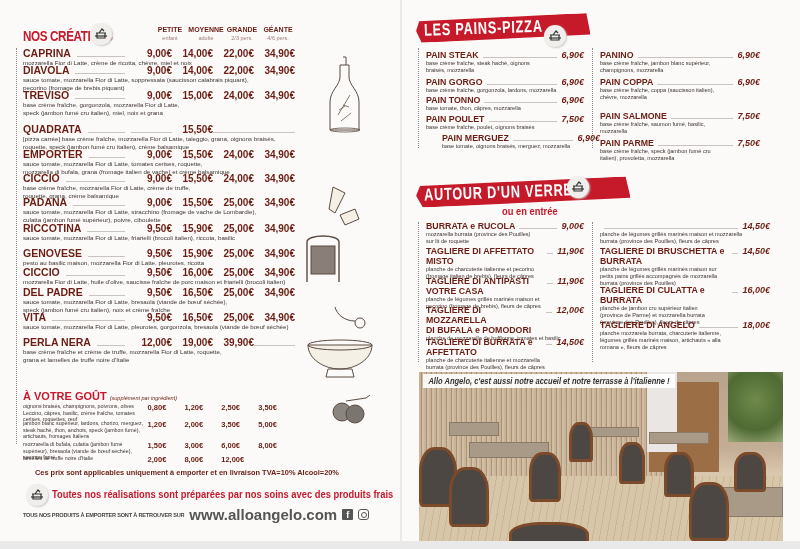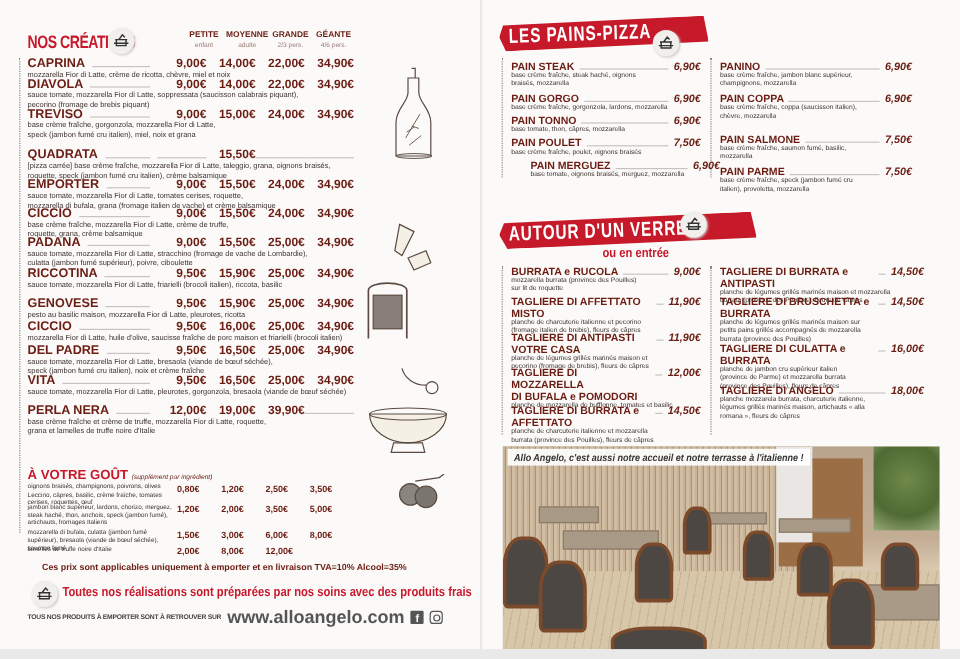--- a/index.html
+++ b/index.html
@@ -254,21 +254,21 @@
       </div>
       <div class="avg-row" style="top: 455px;">
         <div class="adesc">lamelles de truffe noire d'Italie</div>
         <div class="ap">2,00€</div>
         <div class="ap">8,00€</div>
         <div class="ap">12,00€</div>
         <div class="ap"></div>
       </div>
     </div>
 
-  <div class="note-line">Ces prix sont applicables uniquement à emporter et en livraison TVA=10% Alcool=35%</div>
+  <div class="note-line">Ces prix sont applicables uniquement à emporter et en livraison TVA=10% Alcool=20%</div>
   <div class="takeaway-icon" style="left:26px;top:484px;">
     <svg viewBox="0 0 14 14">
         <path d="M2 6h10M3 6v5h8V6M5 6l3-4 2 2" fill="none" stroke="#333" stroke-width="1.2"></path>
         <path d="M1 9h12" stroke="#333" stroke-width="1.2"></path>
       </svg>
   </div>
   <div class="fresh-line">Toutes nos réalisations sont préparées par nos soins avec des produits frais</div>
   <div class="web-line">
     <span class="web-prefix">TOUS NOS PRODUITS À EMPORTER  SONT À RETROUVER SUR</span>
     <span class="web-url">www.alloangelo.com</span>
@@ -450,21 +450,20 @@
           <span class="leader"></span>
           <span class="price">14,50€</span>
         </div>
         <div class="desc">planche de charcuterie italienne et mozzarella
 burrata (province des Pouilles), fleurs de câpres</div>
       </div>
     </div>
   <div id="verre-right">
       <div class="ritem" style="left: 198px; top: 221px; width: 170px;">
         <div class="row">
-          <span class="name">TAGLIERE DI BURRATA e ANTIPASTI</span>
           <span class="leader"></span>
           <span class="price">14,50€</span>
         </div>
         <div class="desc">planche de légumes grillés marinés maison et mozzarella
 burrata (province des Pouilles), fleurs de câpres</div>
       </div>
       <div class="ritem" style="left: 198px; top: 246px; width: 170px;">
         <div class="row">
           <span class="name">TAGLIERE DI BRUSCHETTA e BURRATA</span>
           <span class="leader"></span>

